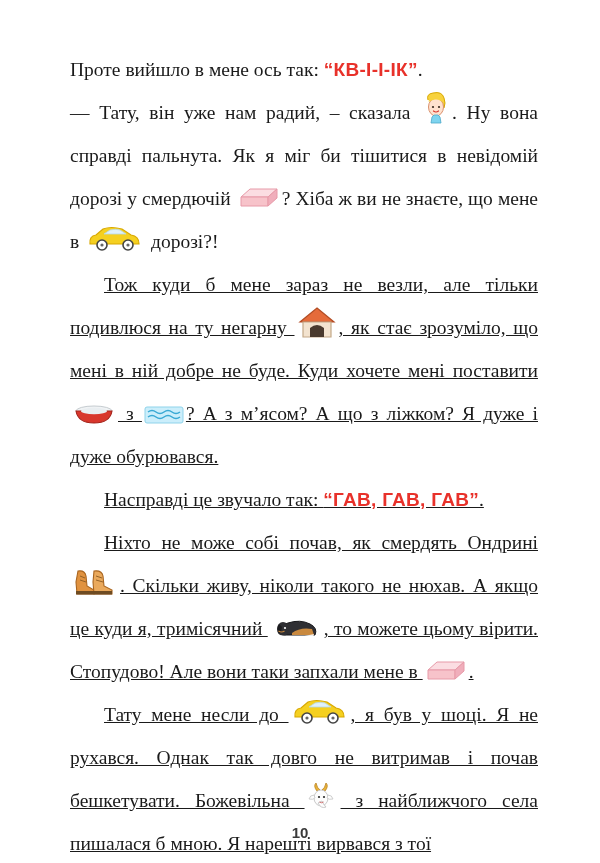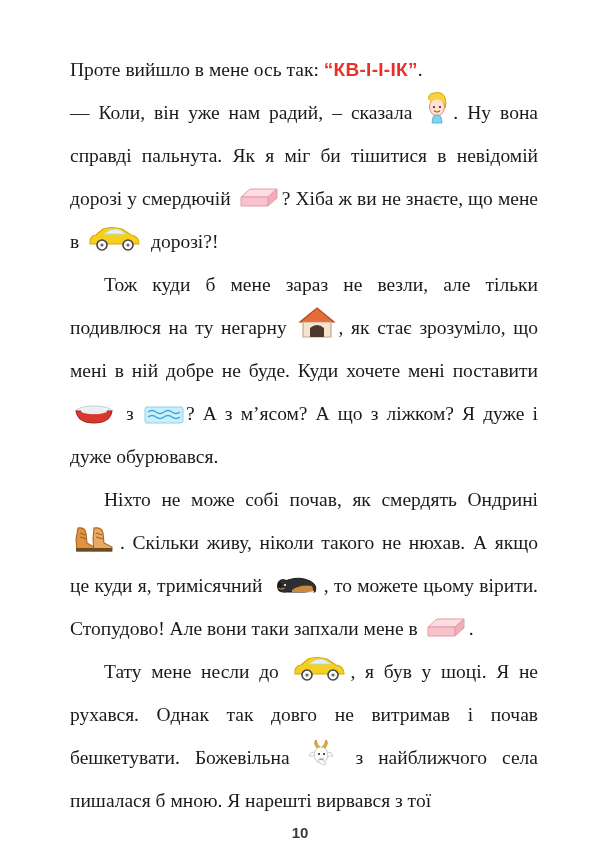--- a/index.html
+++ b/index.html
@@ -23,20 +23,21 @@
   }
   .para {
     font-size: 19.5px;
     line-height: 43px;
     text-align: justify;
     text-align-last: left;
     margin: 0 0 0 0;
   }
   .indent {
     text-indent: 34px;
+    text-decoration: underline;
   }
   .ic {
     display: inline-block;
     vertical-align: -0.30em;
     margin: 0 2px;
     position: relative;
   }
 
   
   .sfx {
@@ -66,21 +67,21 @@
 </head>
 <body>
 
 <div class="page">
 
   <p class="para">
     <span>Проте вийшло в мене ось так: </span><span class="sfx">“КВ-І-І-ІК”</span><span>.</span>
   </p>
 
   <p class="para">
-    <span>— Коли, він уже нам радий, – сказала </span><span class="ic">
+    <span>— Тату, він уже нам радий, – сказала </span><span class="ic">
       <svg width="28" height="34" viewBox="0 0 28 34">
         <path d="M6 9 Q4 3 11 2 Q20 0 22 7 Q24 12 22 17" fill="#f7d23e" stroke="#d8a800" stroke-width="1"></path>
         <ellipse cx="14" cy="16" rx="7.5" ry="9" fill="#ffe2cf" stroke="#d98f6a" stroke-width="1"></ellipse>
         <path d="M6.5 11 Q8 5 14 5 Q21 5 21.5 12 Q18 8 13 8.5 Q9 9 6.5 11Z" fill="#f7d23e"></path>
         <circle cx="11" cy="16" r="1.1" fill="#3a2a20"></circle>
         <circle cx="17" cy="16" r="1.1" fill="#3a2a20"></circle>
         <path d="M11.5 20 Q14 22 16.5 20" fill="none" stroke="#d8372c" stroke-width="1.2" stroke-linecap="round"></path>
         <path d="M10 26 L12 24 L16 24 L18 26 L19 32 L9 32 Z" fill="#7fd4ef" stroke="#4ba8c9" stroke-width="0.8"></path>
       </svg>
     </span><span>. Ну вона справді пальнута. Як я міг би тішитися в невідомій дорозі у смердючій </span><span class="ic">
@@ -116,20 +117,23 @@
       </svg>
     </span><span> з </span><span class="ic">
       <svg width="40" height="22" viewBox="0 0 40 22">
         <rect x="1" y="3" width="38" height="16" rx="2" fill="#cbeefb" stroke="#8fd3ea" stroke-width="1"></rect>
         <path d="M4 8 q4 -3 8 0 t8 0 t8 0 t8 0" fill="none" stroke="#39a9d4" stroke-width="1.5"></path>
         <path d="M4 13 q4 -3 8 0 t8 0 t8 0 t8 0" fill="none" stroke="#39a9d4" stroke-width="1.5"></path>
       </svg>
     </span><span>? А з м’ясом? А що з ліжком? Я дуже і дуже обурювався.</span>
   </p>
 
+  <p class="para indent">
+    <span>Насправді це звучало так: </span><span class="sfx">“ГАВ, ГАВ, ГАВ”</span><span>.</span>
+  </p>
 
   <p class="para indent">
     <span>Ніхто не може собі почав, як смердять Ондрині </span><span class="ic">
       <svg width="46" height="30" viewBox="0 0 46 30">
         <path d="M6 3 Q13 2 14 8 L15 18 L22 22 L22 26 L5 26 L4 14 Z" fill="#e0923f" stroke="#a9651f" stroke-width="1.1"></path>
         <path d="M22 3 Q30 2 31 8 L32 18 L40 22 L40 26 L22 26 L21 14 Z" fill="#eaa95c" stroke="#a9651f" stroke-width="1.1"></path>
         <path d="M4 23 L40 23 L40 26.5 L4 26.5 Z" fill="#6e4b22"></path>
         <path d="M8 8 L13 10 M8 12 L14 14" stroke="#8a5a22" stroke-width="0.9"></path>
         <path d="M24 8 L30 10 M24 12 L31 14" stroke="#8a5a22" stroke-width="0.9"></path>
       </svg>

